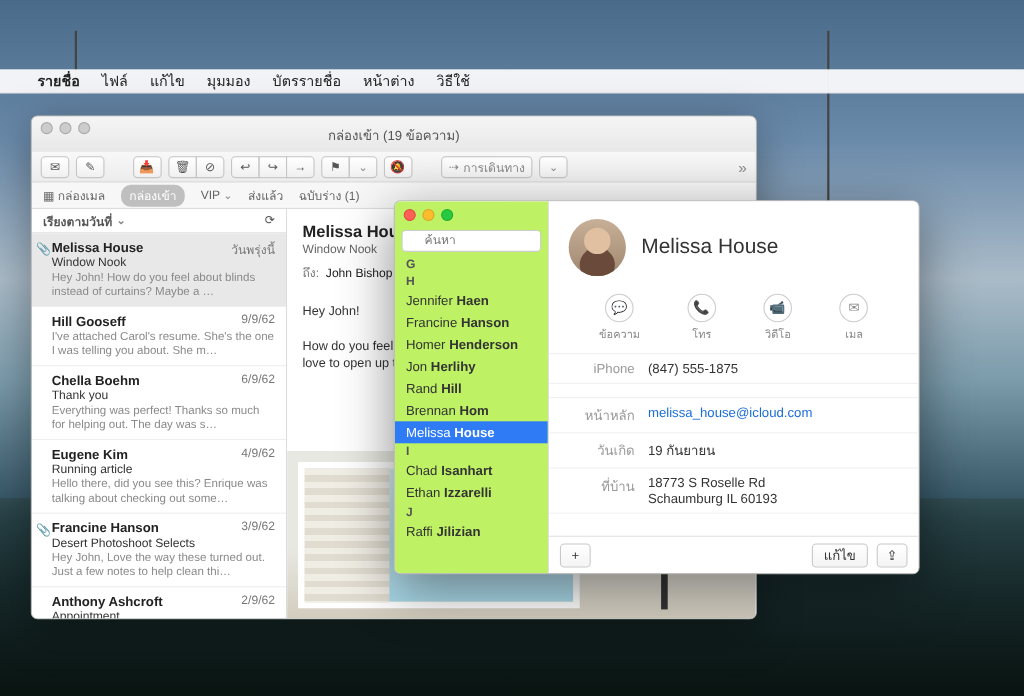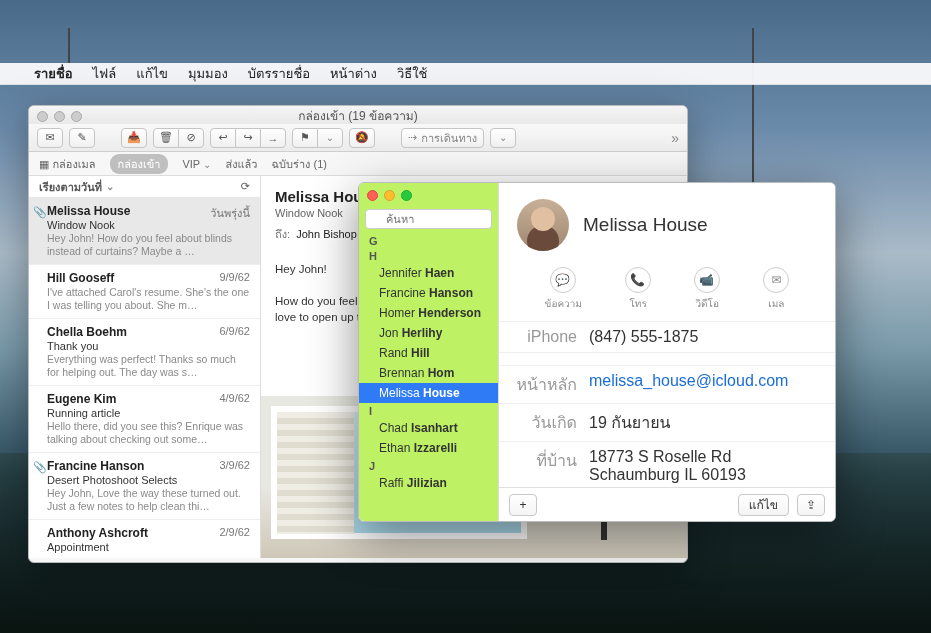--- a/index.html
+++ b/index.html
@@ -11,21 +11,21 @@
 .callout { position: absolute; width: 2px; background: #444; height: 40px; z-index: 1; }
 
 
 .menubar { position: absolute; top: 63px; left: 0; right: 0; height: 22px; background: rgba(250,250,252,0.95); display: flex; align-items: center; padding: 0 14px; gap: 20px; font-size: 13px; color: #222; z-index: 5; border-bottom: 1px solid rgba(0,0,0,0.08); }
 .menubar .apple { font-size: 14px; }
 .menubar span { cursor: default; }
 .menubar .bold { font-weight: 600; }
 
 
 .mail-window { position: absolute; top: 105px; left: 28px; width: 660px; height: 458px; background: #f7f7f7; border: 1px solid #bbb; border-radius: 6px; box-shadow: 0 10px 40px rgba(0,0,0,0.35); overflow: hidden; z-index: 10; }
-.mail-titlebar { height: 18px; display:flex; align-items:center; justify-content:center; background: linear-gradient(#f5f5f5,#e8e8e8); font-size: 12px; color:#555; position:relative; }
+.mail-titlebar { height: 32px; display:flex; align-items:center; justify-content:center; background: linear-gradient(#f5f5f5,#e8e8e8); font-size: 12px; color:#555; position:relative; }
 .traffic { position:absolute; left:8px; top:5px; display:flex; gap:6px; }
 .traffic span { width:11px; height:11px; border-radius:50%; background:#ccc; border:1px solid #aaa; display:block; }
 
 .mail-toolbar { height: 28px; display:flex; align-items:center; padding: 0 8px; gap: 6px; background: linear-gradient(#f8f8f8,#ececec); border-bottom:1px solid #cfcfcf; }
 .tbtn { height:20px; min-width:26px; border:1px solid #c5c5c5; border-radius:4px; background:linear-gradient(#fff,#f0f0f0); display:flex; align-items:center; justify-content:center; font-size:11px; color:#555; }
 .tbtn-group { display:flex; }
 .tbtn-group .tbtn { border-radius:0; margin-left:-1px; }
 .tbtn-group .tbtn:first-child { border-radius:4px 0 0 4px; margin-left:0;}
 .tbtn-group .tbtn:last-child { border-radius:0 4px 4px 0; }
 .tool-spacer { width: 14px; }
@@ -69,36 +69,36 @@
 .t-red { background:#ff5f57; border:1px solid #e04940; }
 .t-yel { background:#ffbd2e; border:1px solid #dfa023; }
 .t-grn { background:#28c940; border:1px solid #1dad2f; }
 
 .contacts-left { width:140px; background:#bef264; border-right:1px solid #dcdcdc; padding-top:26px; display:flex; flex-direction:column; }
 .search-wrap { padding: 0 6px 4px; }
 .search { width:100%; height:20px; border:1px solid #ccc; border-radius:4px; padding:0 4px 0 20px; font-size:11px; background:#fff; position:relative; }
 .search-wrap { position:relative; }
 .search-wrap::before { content:"🔍"; position:absolute; left:11px; top:3px; font-size:10px; color:#999; }
 .index-letter { font-size:11px; font-weight:700; color:#555; padding: 2px 10px 1px; }
-.contact-row { font-size:12px; padding: 3px 20px; color:#333; white-space:nowrap; }
+.contact-row { font-size:12px; padding: 3px 10px; color:#333; white-space:nowrap; }
 .contact-row b { font-weight:700; }
 .contact-row.selected { background:#2f7bf5; color:#fff; }
 
 .contacts-right { flex:1; background:#fff; display:flex; flex-direction:column; }
 .card-top { display:flex; align-items:center; gap:14px; padding:16px 18px 10px; }
 .avatar { width:52px; height:52px; border-radius:50%; background: linear-gradient(#c8b098,#a08870); background-size:cover; position:relative; overflow:hidden; }
 .avatar::after { content:""; position:absolute; left:14px; top:8px; width:24px; height:24px; border-radius:50%; background:#e0c0a0; box-shadow: 0 22px 0 4px #6a4a3a; }
 .card-name { font-size:19px; font-weight:400; color:#333; }
 
 .card-actions { display:flex; justify-content:space-around; padding: 6px 24px 10px; border-bottom:1px solid #eee; }
 .action { display:flex; flex-direction:column; align-items:center; gap:3px; color:#888; font-size:10px; }
 .action .circ { width:26px; height:26px; border:1px solid #ccc; border-radius:50%; display:flex; align-items:center; justify-content:center; color:#888; font-size:12px; }
 
 .card-fields { flex:1; overflow:auto; }
-.field-row { display:flex; padding: 6px 0; border-bottom:1px solid #f0f0f0; font-size:16px; }
+.field-row { display:flex; padding: 6px 0; border-bottom:1px solid #f0f0f0; font-size:12px; }
 .field-row:last-child { border-bottom:none; }
 .field-label { width:90px; text-align:right; color:#999; padding-right:12px; }
 .field-value { flex:1; color:#333; padding-right:12px; }
 .field-value.link { color:#1a6dd8; }
 
 .card-footer { height:34px; border-top:1px solid #e0e0e0; display:flex; align-items:center; padding:0 10px; gap:8px; }
 .footer-btn { height:22px; padding:0 10px; border:1px solid #c8c8c8; border-radius:4px; background:linear-gradient(#fff,#f4f4f4); font-size:12px; color:#333; display:flex; align-items:center; justify-content:center; }
 .footer-btn.square { width:28px; padding:0; }
 .footer-spacer { flex:1; }
 </style>

